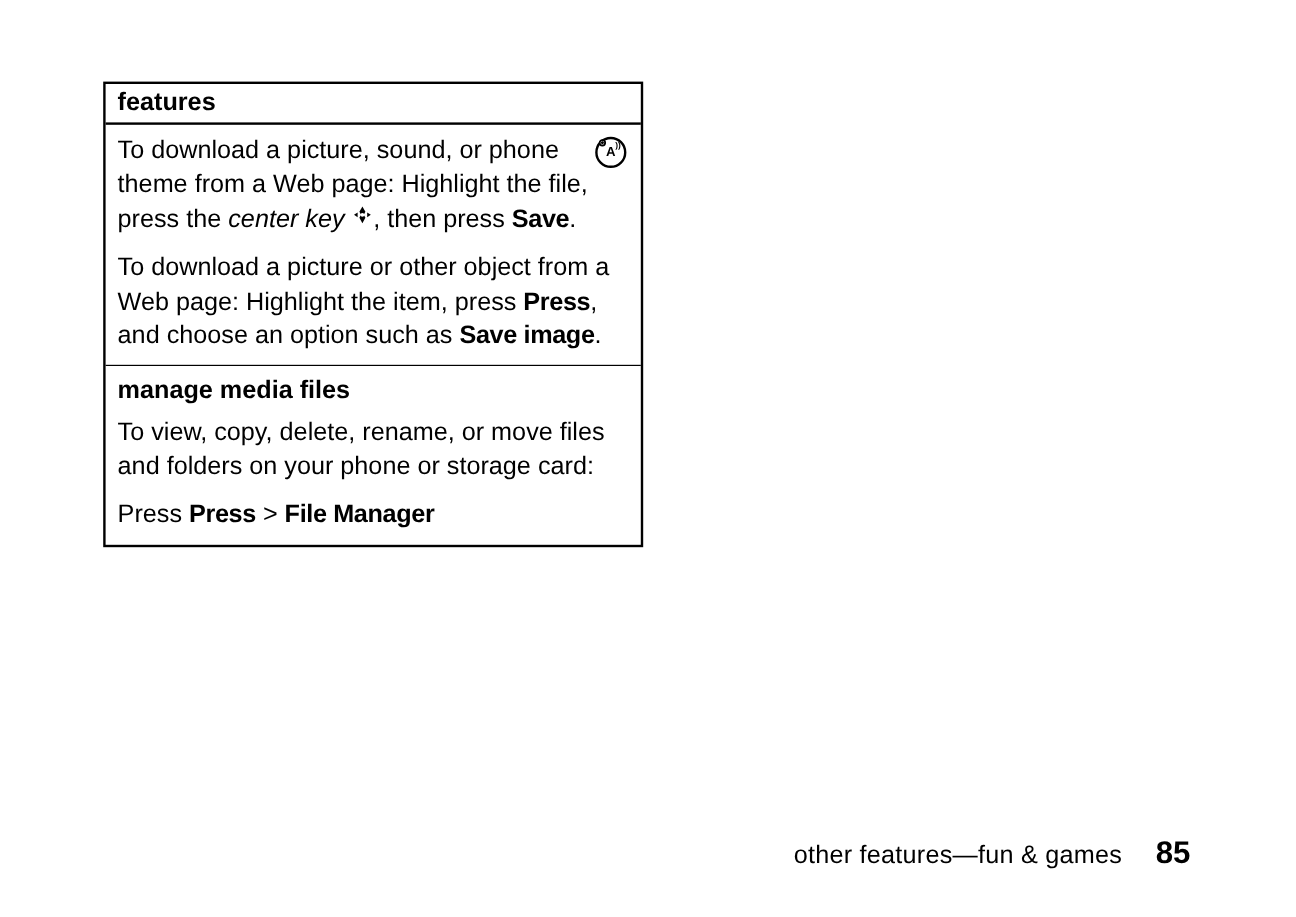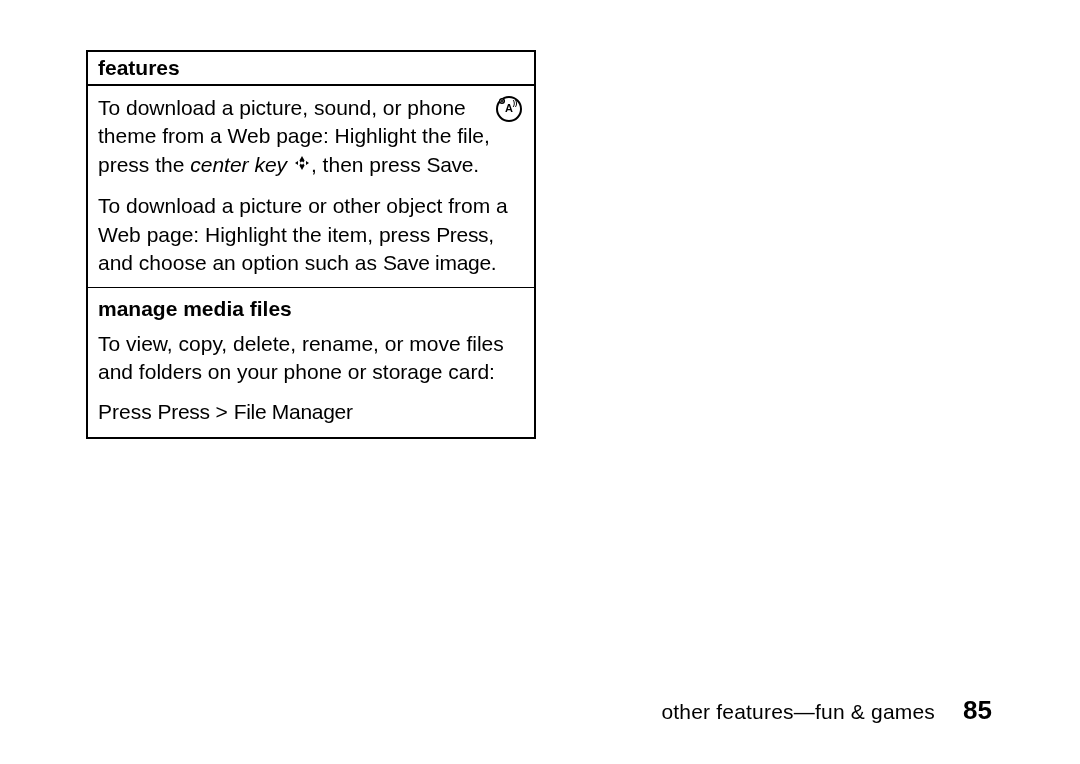--- a/index.html
+++ b/index.html
@@ -11,21 +11,21 @@
       color: #000;
       position: relative;
     }
     .page {
       position: relative;
       width: 100%;
       height: 100%;
     }
     .feature-box {
       position: absolute;
-      top: 50px;
+      top: 68px;
       left: 86px;
       width: 450px;
       border: 2.5px solid #000;
     }
     .header-row {
       padding: 4px 10px 4px 10px;
       border-bottom: 2.5px solid #000;
     }
     .header-title {
       font-size: 21px;
@@ -43,21 +43,21 @@
       line-height: 1.2;
     }
     .sec1-title { display:inline-block; max-width: 360px; }
     .para {
       font-size: 21px;
       line-height: 1.35;
       margin-bottom: 12px;
     }
     .para:last-child { margin-bottom: 0; }
     .italic-inline { font-style: italic; }
-    .condensed { font-family: "Arial Narrow", Arial, sans-serif; font-weight: normal; letter-spacing: -0.3px; }
+    .condensed { font-family: "Arial Narrow", Arial, sans-serif; font-weight: bold; letter-spacing: -0.3px; }
     .network-icon {
       position: absolute;
       right: 10px;
       top: 8px;
     }
     .centerkey-icon {
       display: inline-block;
       vertical-align: middle;
       position: relative;
       top: -2px;

